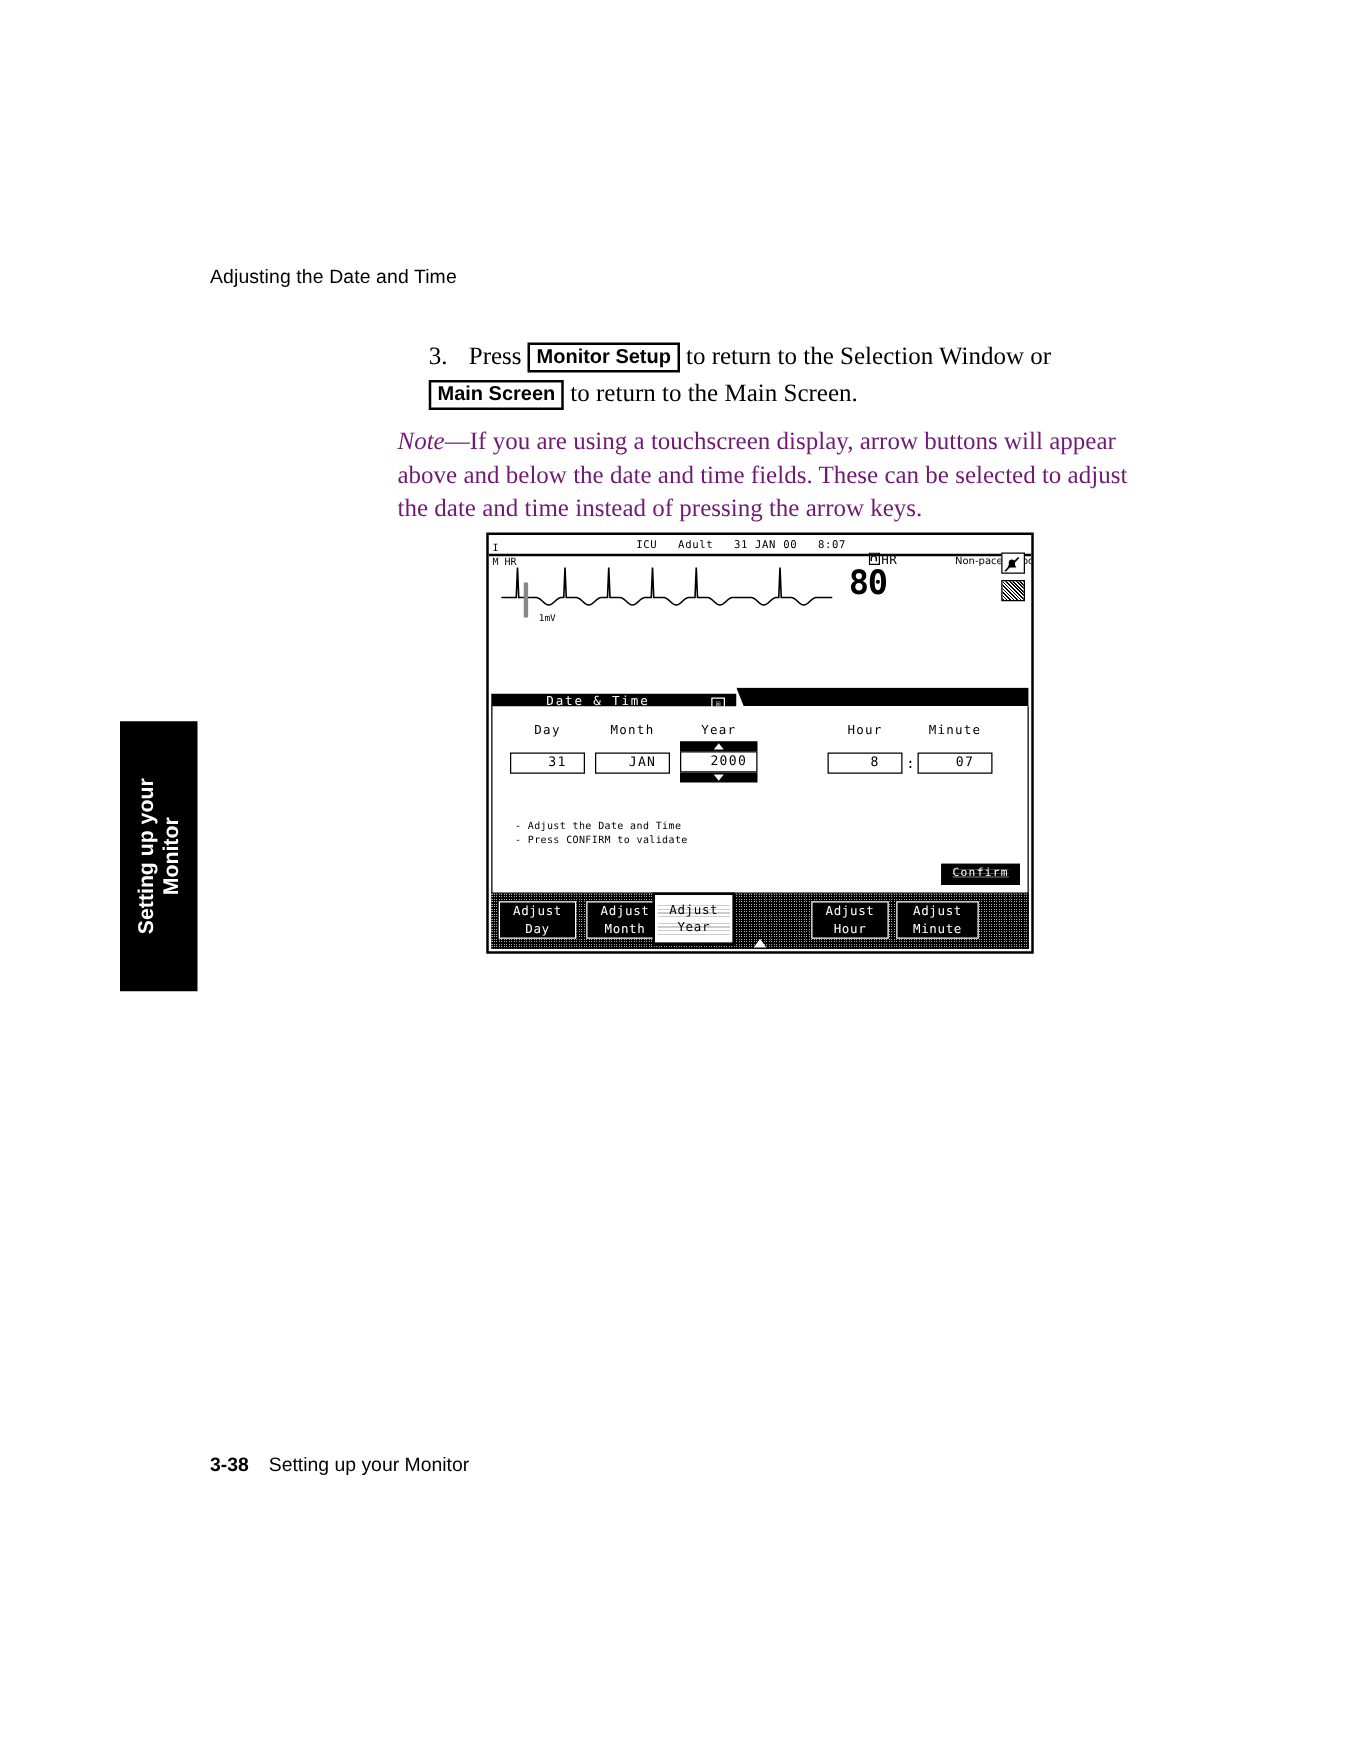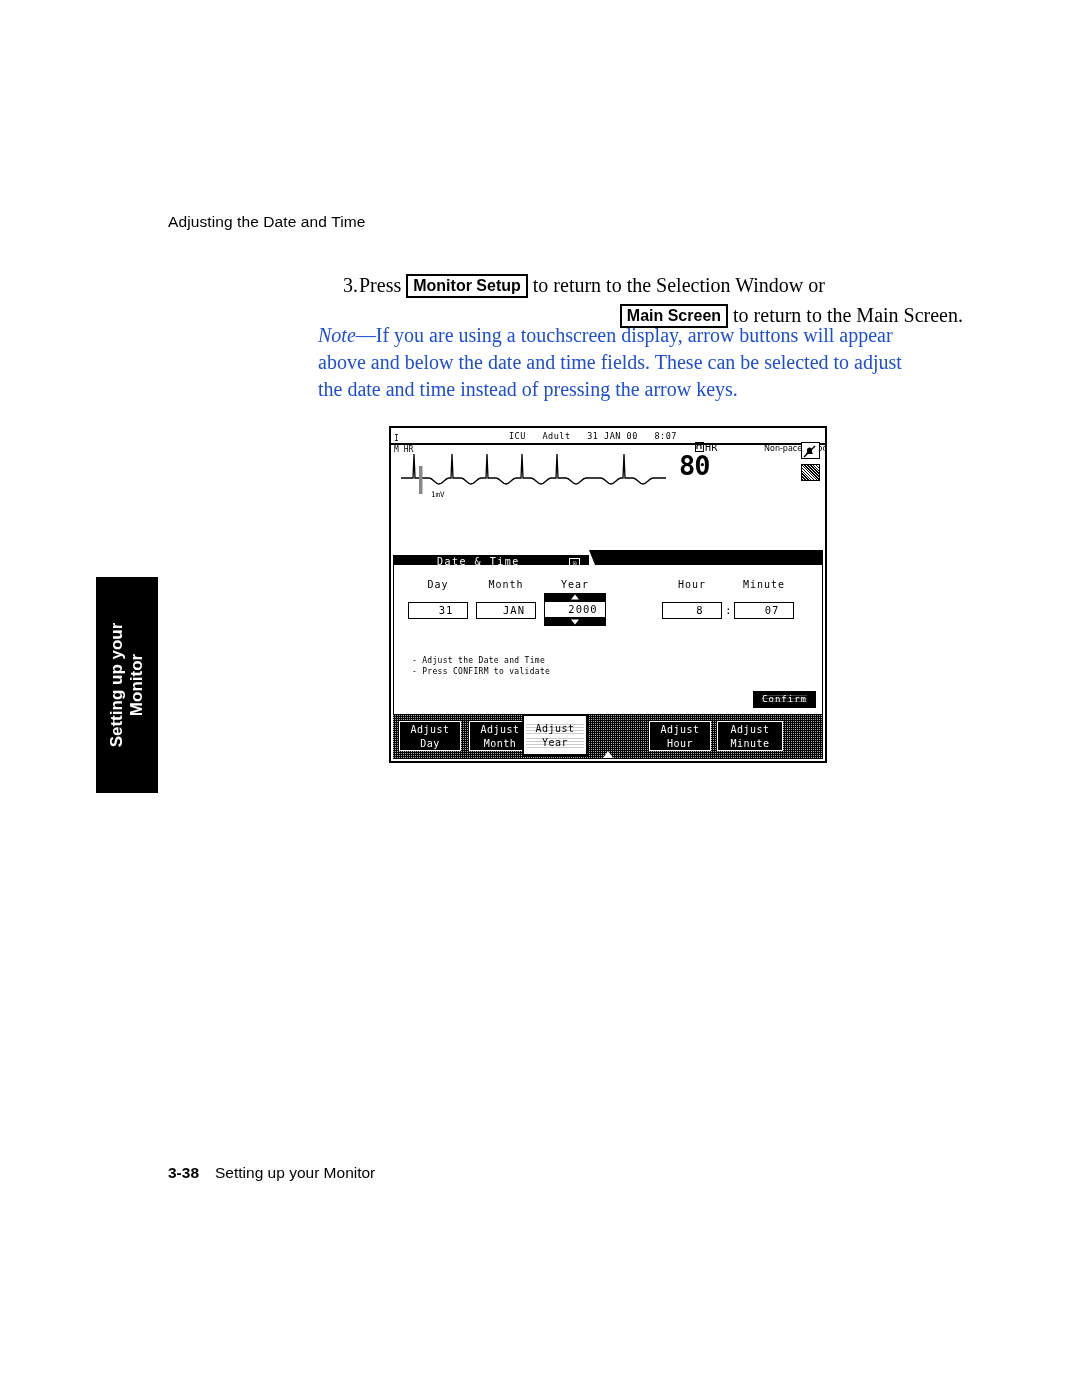--- a/index.html
+++ b/index.html
@@ -16,36 +16,36 @@
     font-size:15.5px;color:#000;letter-spacing:.1px;
   }
 
   
   .step{
     position:absolute;left:343px;top:271px;width:620px;
     font-family:"Liberation Serif", serif;font-size:20px;color:#000;
     line-height:28px;
   }
   .step .num{position:absolute;left:0;top:0;}
-  .step .body{margin-left:16px;}
+  .step .body{margin-left:32px;}
   .kbd{
     display:inline-block;
     font-family:"Liberation Sans", sans-serif;
     font-weight:bold;font-size:16px;
     border:2px solid #000;padding:0px 5px 1px 5px;
     line-height:19px;vertical-align:1px;
     background:#fff;
   }
-  .line2{display:block;margin-top:2px;text-align:right;}
+  .line2{display:block;margin-top:2px;}
 
   
   .note{
-    position:absolute;left:318px;top:322px;width:600px;
+    position:absolute;left:318px;top:340px;width:600px;
     font-family:"Liberation Serif", serif;font-size:20px;
-    line-height:27px;color:#1d4ed8;
+    line-height:27px;color:#701a75;
   }
   .note i{font-style:italic;}
 
   
   .sidetab{
     position:absolute;left:96px;top:577px;width:62px;height:216px;
     background:#000;
   }
   .sidetab span{
     display:block;

